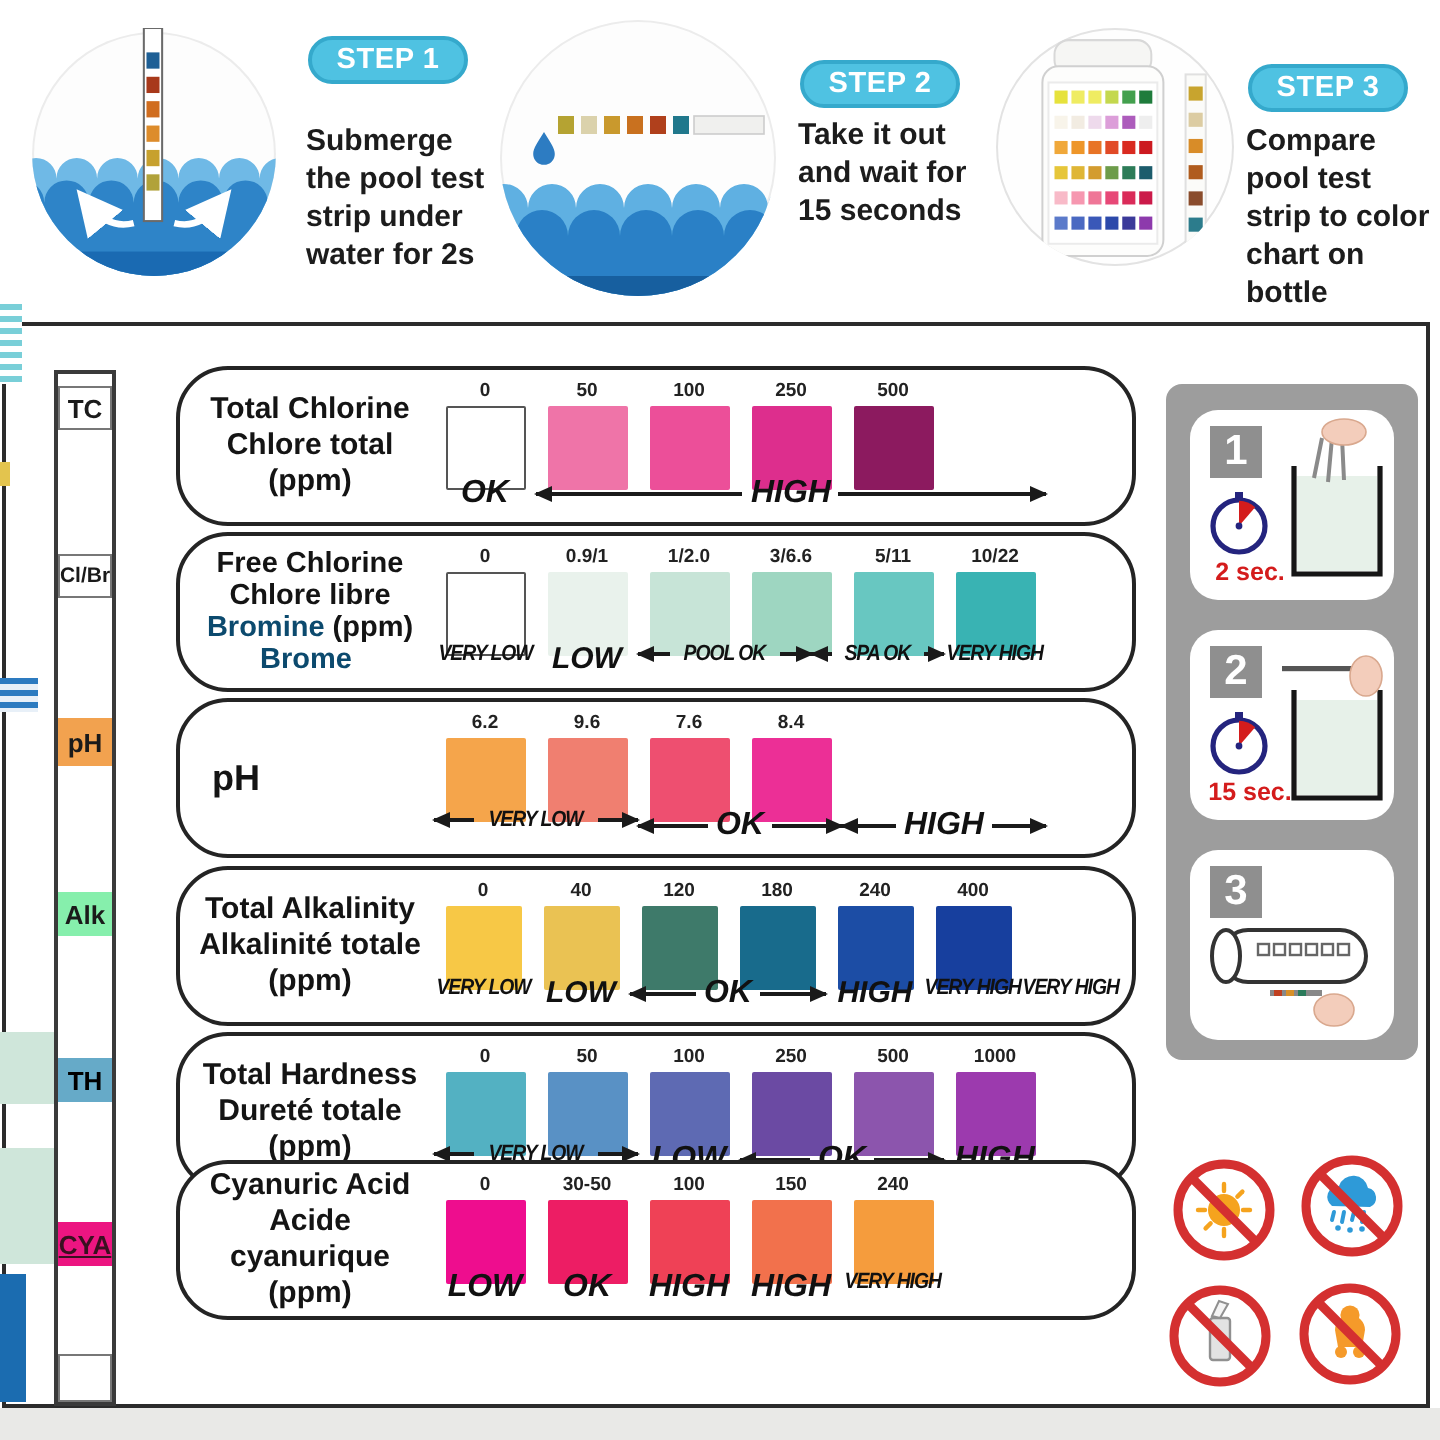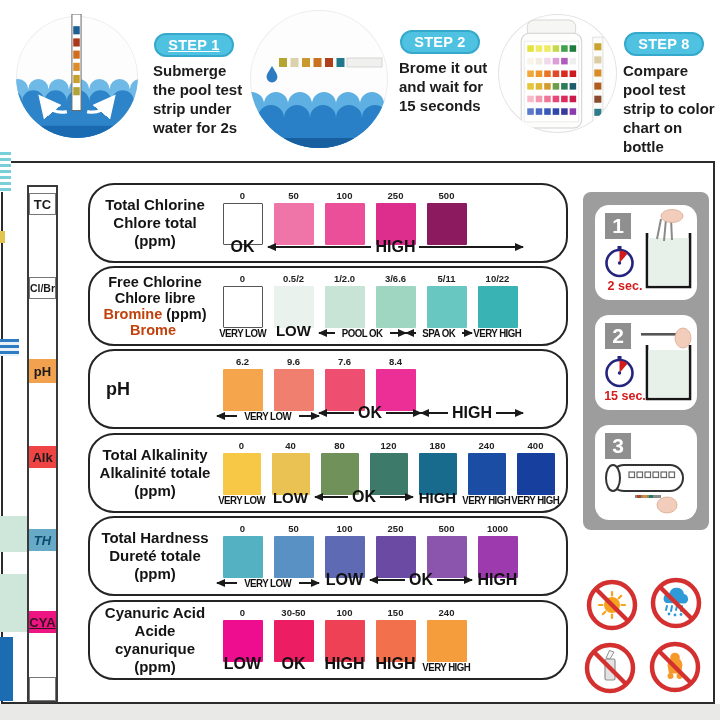--- a/index.html
+++ b/index.html
@@ -9,21 +9,21 @@
 
   
   .circle-illu { position:absolute; }
   #c1 { left:14px; top:14px; width:126px; height:126px; }
   #c2 { left:248px; top:8px;  width:142px; height:142px; }
   #c3 { left:497px; top:13px; width:121px; height:121px; }
   .badge { position:absolute; width:80px; height:24px; border-radius:13px;
            background:#4fc2e2; border:2px solid #35a9cc; color:#fff;
            font-size:14.5px; font-weight:700; display:flex; align-items:center;
            justify-content:center; letter-spacing:.3px; }
-  #b1 { left:154px; top:33px;text-decoration:underline; } #b2 { left:400px; top:30px; } #b3 { left:624px; top:32px; }
+  #b1 { left:154px; top:18px; } #b2 { left:400px; top:30px; } #b3 { left:624px; top:32px; }
   .step-lines { position:absolute; font-size:15px; font-weight:700; color:#1c1c1c; line-height:19px; }
   #t1 { left:153px; top:61px; } #t2 { left:399px; top:58px; } #t3 { left:623px; top:61px; }
 
   
   #main-box { position:absolute; left:1px; top:161px; width:714px; height:543px;
               background:#fff; border:2px solid #2b2b2b; }
   #bottom-band { position:absolute; left:0; top:704px; width:720px; height:16px; background:#e9e9e7; }
 
   
   .artifact { position:absolute; }
@@ -39,46 +39,46 @@
   
   #strip { position:absolute; left:27px; top:185px; width:31px; height:518px;
            background:#fff; border:2px solid #3a3a3a; }
   .pad { position:absolute; left:0; width:100%; height:22px; display:flex;
          align-items:center; justify-content:center; font-weight:700;
          font-size:13px; color:#1a1a1a; }
   .pad.p0 { top:6px;   border:1px solid #777; }
   .pad.p1 { top:90px;  font-size:10.5px; border:1px solid #777; }
   .pad.p2 { top:172px; height:24px; }
   .pad.p3 { top:259px; }
-  .pad.p4 { top:342px; color:#0c4a6e;font-style:italic; }
+  .pad.p4 { top:342px; color:#000000; }
   .pad.p5 { top:424px; color:#3a1020;text-decoration:underline; }
   .pad.p6 { top:490px; height:24px; border:1px solid #777; }
 
   
   .row { position:absolute; left:88px; width:480px; height:80px; background:#fff;
          border:2px solid #242424; border-radius:26px; }
   #row-tc  { top:183px; } #row-fc  { top:266px; } #row-ph  { top:349px; }
-  #row-alk { top:433px; } #row-th  { top:516px; } #row-cya { top:600px; }
+  #row-alk { top:433px; } #row-th  { top:516px; } #row-cya { top:580px; }
 
   .rt { position:absolute; left:4px; top:0; bottom:0; width:122px; display:flex;
         flex-direction:column; align-items:center; justify-content:center;
         font-weight:700; color:#141414; font-size:15px; line-height:18px; text-align:center; }
   #row-fc .rt { font-size:14.5px; line-height:16px; }
   #row-ph .rt { align-items:flex-start; padding-left:12px; font-size:18px; }
-  .muted { color:#c2410c; margin-right:4px; }
+  .muted { color:#0c4a6e; margin-right:4px; }
 
   .cells { position:absolute; left:127px; top:5px; display:flex; }
   .cell  { width:51px; display:flex; flex-direction:column; align-items:center; }
   #row-alk .cell { width:49px; }
   .v  { font-size:9.5px; font-weight:700; color:#222; height:12px; line-height:12px; }
   .sw { width:40px; height:42px; margin-top:1px; border-radius:1px; }
   #row-alk .sw { width:38px; }
   .sw.outline { border:1.5px solid #555; }
 
-  .range { position:absolute; left:127px; bottom:5px; height:18px; display:flex; align-items:flex-end; }
+  .range { position:absolute; left:127px; bottom:5px; height:18px; display:flex; align-items:flex-start;font-style:italic; }
   .seg { display:flex; align-items:center; justify-content:center; min-width:0; }
   .lbl { font-size:15px; font-weight:700; color:#111; white-space:nowrap; padding:0 4px; }
   .lbl.big { font-size:16px; }
   .lbl.cond { font-size:11px; letter-spacing:-.6px; transform:scaleX(.88); display:inline-block; }
   .ln { flex:1; height:2px; background:#1a1a1a; position:relative; min-width:5px; }
   .ln.l::before { content:''; position:absolute; left:-1px; top:-3px; width:0; height:0;
                   border-top:4px solid transparent; border-bottom:4px solid transparent;
                   border-right:9px solid #1a1a1a; }
   .ln.r::after  { content:''; position:absolute; right:-1px; top:-3px; width:0; height:0;
                   border-top:4px solid transparent; border-bottom:4px solid transparent;
@@ -161,21 +161,21 @@
         <rect x="54" y="50" width="8" height="9" fill="#c9992d"></rect>
         <rect x="65.5" y="50" width="8" height="9" fill="#c9711f"></rect>
         <rect x="77" y="50" width="8" height="9" fill="#b0401c"></rect>
         <rect x="88.5" y="50" width="8" height="9" fill="#20788c"></rect>
       </g>
       <path d="M24,58 c3,5 5.4,8 5.4,11 a5.4,5.4 0 1 1 -10.8,0 c0,-3 2.4,-6 5.4,-11 Z" fill="#2d7cc2"></path>
     </g>
   </svg>
   <span id="b2" class="badge">STEP 2</span>
   <div id="t2" class="step-lines">
-    <div>Brome it out</div>
+    <div>Take it out</div>
       <div>and wait for</div>
     <div>15 seconds</div>
   </div>
 
   <svg id="c3" class="circle-illu" viewBox="0 0 120 120">
     <defs>
         <clipPath id="clip3">
           <circle cx="60" cy="60" r="59"></circle>
         </clipPath>
       </defs>
@@ -229,21 +229,21 @@
         <rect x="95" y="24" width="10" height="90" fill="#fbfbf9" stroke="#e0e0e0"></rect>
         <rect x="96.5" y="30" width="7" height="7" fill="#c8a42e"></rect>
         <rect x="96.5" y="43" width="7" height="7" fill="#dcccA2"></rect>
         <rect x="96.5" y="56" width="7" height="7" fill="#d88c28"></rect>
         <rect x="96.5" y="69" width="7" height="7" fill="#b05c1e"></rect>
         <rect x="96.5" y="82" width="7" height="7" fill="#8a4c2c"></rect>
         <rect x="96.5" y="95" width="7" height="7" fill="#2c7c8c"></rect>
       </g>
     </g>
   </svg>
-  <span id="b3" class="badge">STEP 8</span>
+  <span id="b3" class="badge">STEP 3</span>
   <div id="t3" class="step-lines">
     <div>Compare</div>
       <div>pool test</div>
     <div>strip to color</div>
       <div>chart on</div>
     <div>bottle</div>
   </div>
 
   <div id="main-box"></div>
   <div id="bottom-band"></div>
@@ -252,21 +252,21 @@
   <div id="a-dot" class="artifact"></div>
   <div id="a-flag" class="artifact"></div>
   <div id="a-mint1" class="artifact"></div>
   <div id="a-mint2" class="artifact"></div>
   <div id="a-blue" class="artifact"></div>
 
   <div id="strip">
     <div class="pad p0" style="background: rgb(255, 255, 255);">TC</div>
     <div class="pad p1" style="background: rgb(255, 255, 255);">Cl/Br</div>
     <div class="pad p2" style="background: rgb(242, 162, 79);">pH</div>
-    <div class="pad p3" style="background: #ef4444;">Alk</div>
+    <div class="pad p3" style="background: #86efac;">Alk</div>
     <div class="pad p4" style="background: rgb(102, 170, 200);">TH</div>
     <div class="pad p5" style="background: rgb(236, 21, 129);">CYA</div>
     <div class="pad p6" style="background: rgb(255, 255, 255);"></div>
   </div>
 
   <div id="row-tc" class="row">
     <div class="rt">
       <div>Total Chlorine</div>
         <div>Chlore total</div>
         <div>(ppm)</div>
@@ -311,21 +311,21 @@
         <div>Chlore libre</div>
       <div><span class="muted">Bromine</span><span>(ppm)</span></div>
       <div class="muted">Brome</div>
     </div>
     <div class="cells">
       <div class="cell">
           <div class="v">0</div>
           <div class="sw outline" style="background: rgb(255, 255, 255);"></div>
         </div>
       <div class="cell">
-          <div class="v">0.5/2</div>
+          <div class="v">0.9/1</div>
           <div class="sw" style="background: rgb(233, 242, 236);"></div>
         </div>
       <div class="cell">
           <div class="v">1/2.0</div>
           <div class="sw" style="background: rgb(199, 228, 215);"></div>
         </div>
       <div class="cell">
           <div class="v">3/6.6</div>
           <div class="sw" style="background: rgb(158, 214, 193);"></div>
         </div>
@@ -409,24 +409,20 @@
         <div>(ppm)</div>
     </div>
     <div class="cells">
       <div class="cell">
           <div class="v">0</div>
           <div class="sw" style="background: rgb(247, 200, 70);"></div>
         </div>
       <div class="cell">
           <div class="v">40</div>
           <div class="sw" style="background: rgb(234, 194, 83);"></div>
-        </div>
-      <div class="cell">
-          <div class="v">80</div>
-          <div class="sw" style="background: rgb(112, 146, 90);"></div>
         </div>
       <div class="cell">
           <div class="v">120</div>
           <div class="sw" style="background: rgb(62, 122, 106);"></div>
         </div>
       <div class="cell">
           <div class="v">180</div>
           <div class="sw" style="background: rgb(24, 107, 140);"></div>
         </div>
       <div class="cell">

